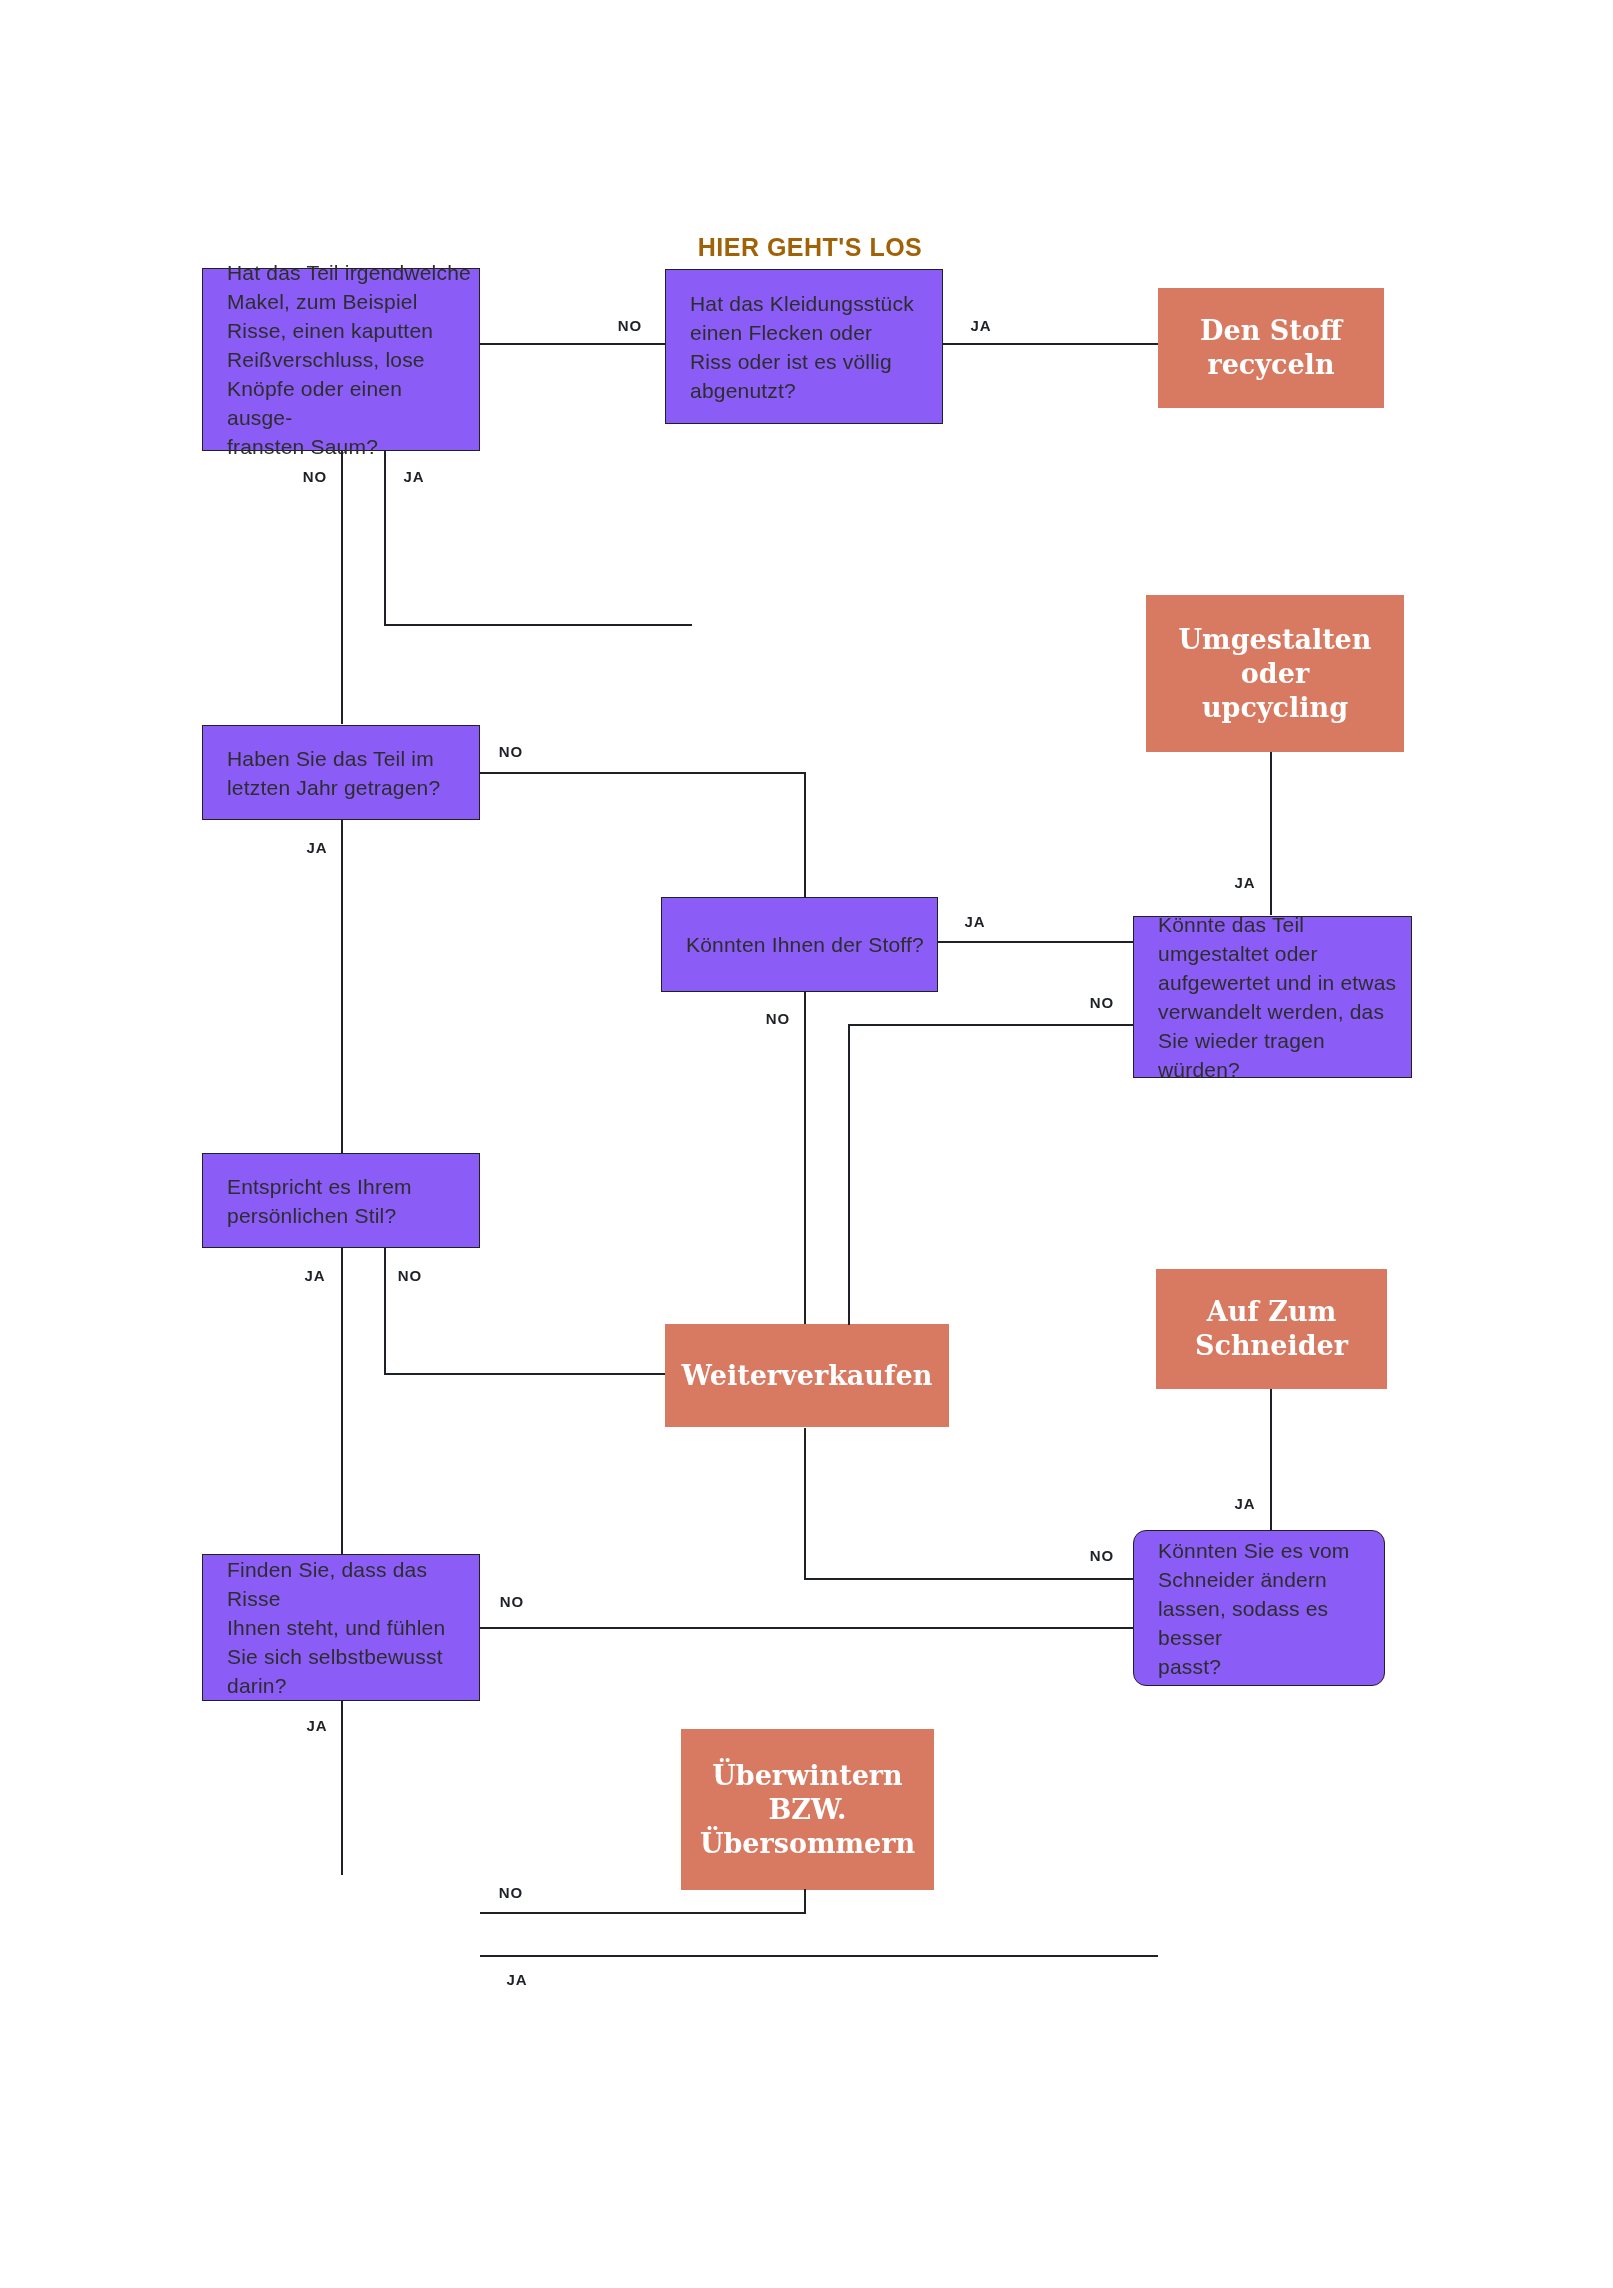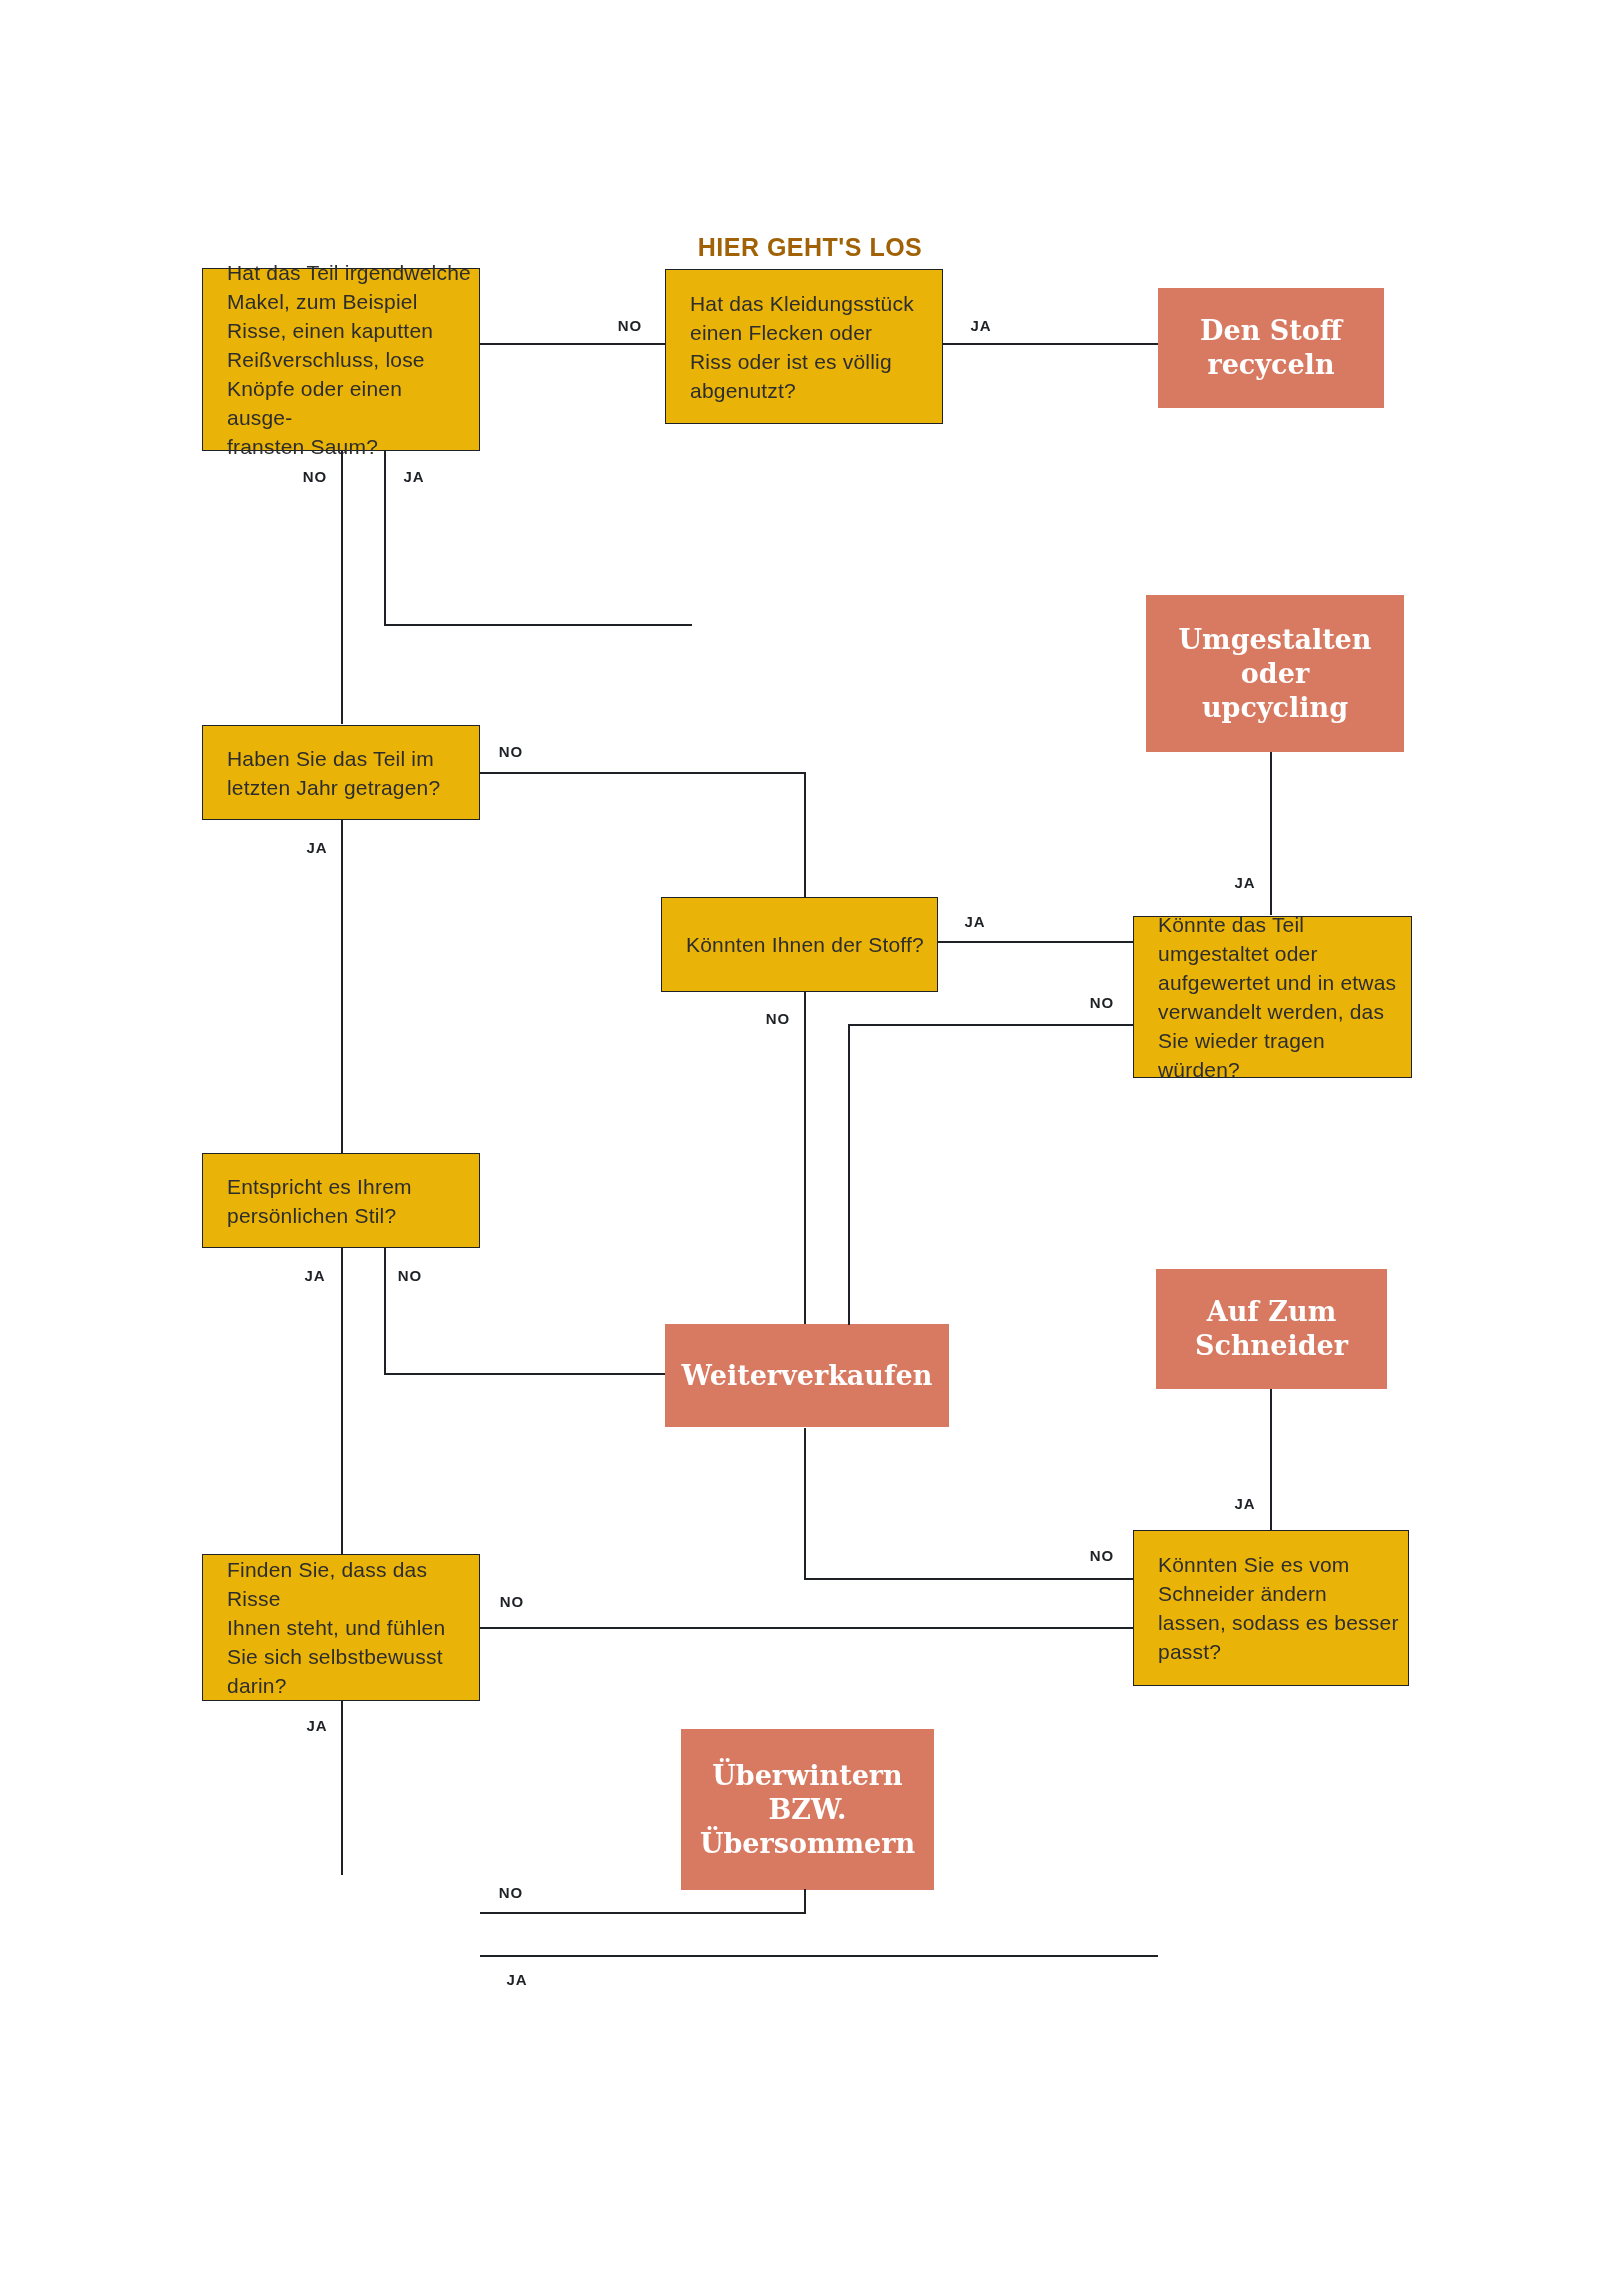--- a/index.html
+++ b/index.html
@@ -21,21 +21,21 @@
     font-size: 25px;
     font-weight: bold;
     letter-spacing: 0.5px;
     color: #a16207;
     white-space: nowrap;
   }
   .qbox {
     position: absolute;
     box-sizing: border-box;
     border: 1.8px solid #1e2126;
-    background: #eab308;
+    background: #8b5cf6;
     display: flex;
     align-items: center;
     padding-left: 24px;
     padding-right: 7.4px;
     font-size: 21px;
     line-height: 29px;
     color: #2d2d2d;
     white-space: pre-line;
     letter-spacing: 0.2px;
   }
@@ -101,21 +101,21 @@
 Sie wieder tragen würden?</div>
 
   <div class="qbox" style="left:202px; top:1153px; width:278px; height:95px;">Entspricht es Ihrem
 persönlichen Stil?</div>
 
   <div class="qbox" style="left:202px; top:1554px; width:278px; height:147px;">Finden Sie, dass das Risse
 Ihnen steht, und fühlen
 Sie sich selbstbewusst
 darin?</div>
 
-  <div class="qbox" style="left:1133px; top:1530px; width:276px; height:156px;">Könnten Sie es vom
+  <div class="qbox" style="left:1133px; top:1530px; width:252px; height:156px;border-radius:13px;">Könnten Sie es vom
 Schneider ändern
 lassen, sodass es besser
 passt?</div>
 
 
   <div class="obox" style="left:1158px; top:288px; width:226px; height:120px;">Den Stoff
 recyceln</div>
 
 
   <div class="obox" style="left:1146px; top:595px; width:258px; height:157px;">Umgestalten

